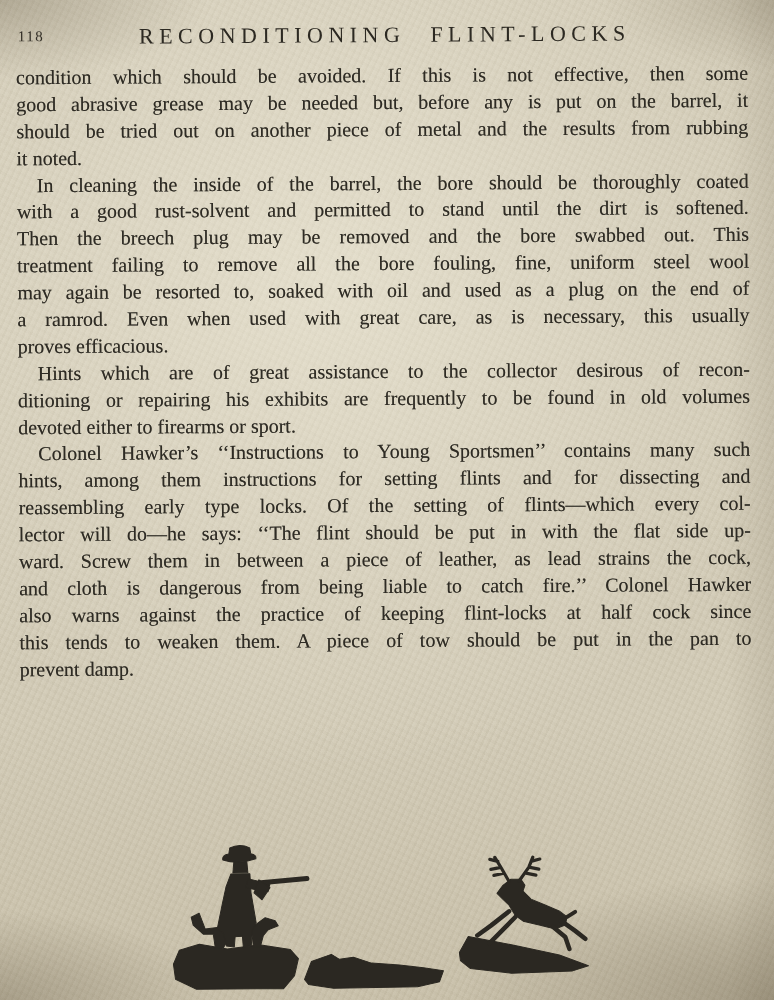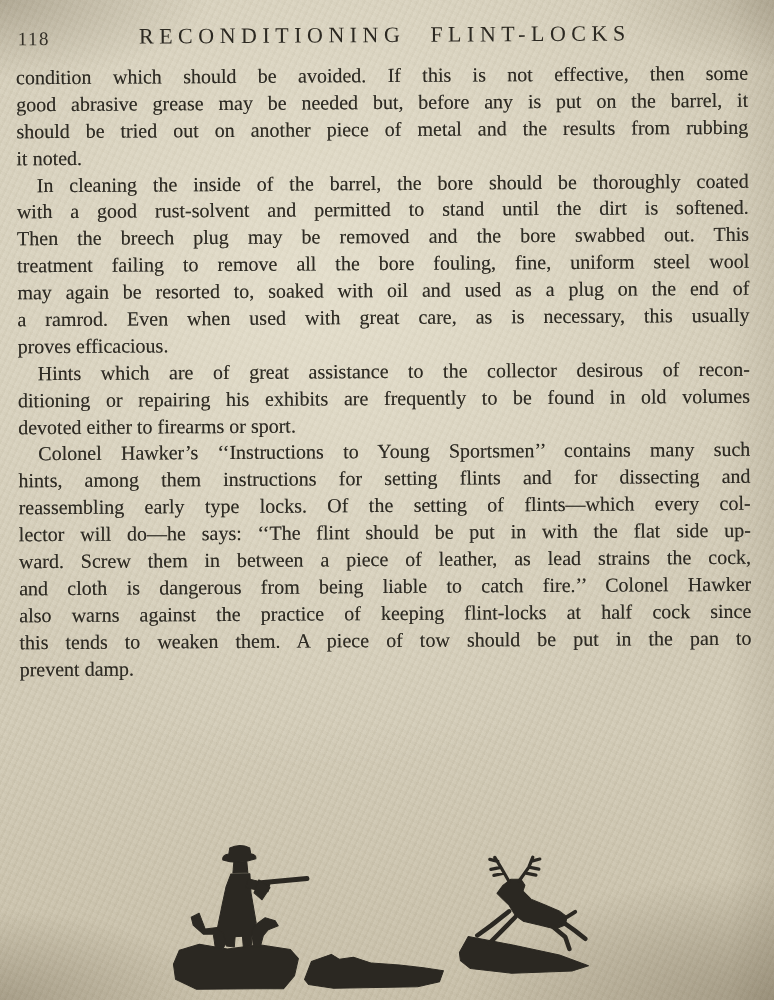--- a/index.html
+++ b/index.html
@@ -21,21 +21,21 @@
       repeating-linear-gradient(25deg, rgba(120,110,82,0.035) 0 3px, rgba(0,0,0,0) 3px 7px),
       #d3ccb8;
   }
   .content{
     position:absolute; inset:0;
     transform:rotate(-0.35deg);
     transform-origin:50% 40%;
   }
   .folio{
     position:absolute; left:20px; top:26px;
-    font-size:19px; letter-spacing:1.5px;
+    font-size:15px; letter-spacing:1.5px;
     color:#332f27;
   }
   .running-head{
     position:absolute; left:0; top:22px; width:100%;
     text-align:center;
     font-size:22px;
     letter-spacing:5.5px;
     word-spacing:14px;
     color:#2c2922;
   }

